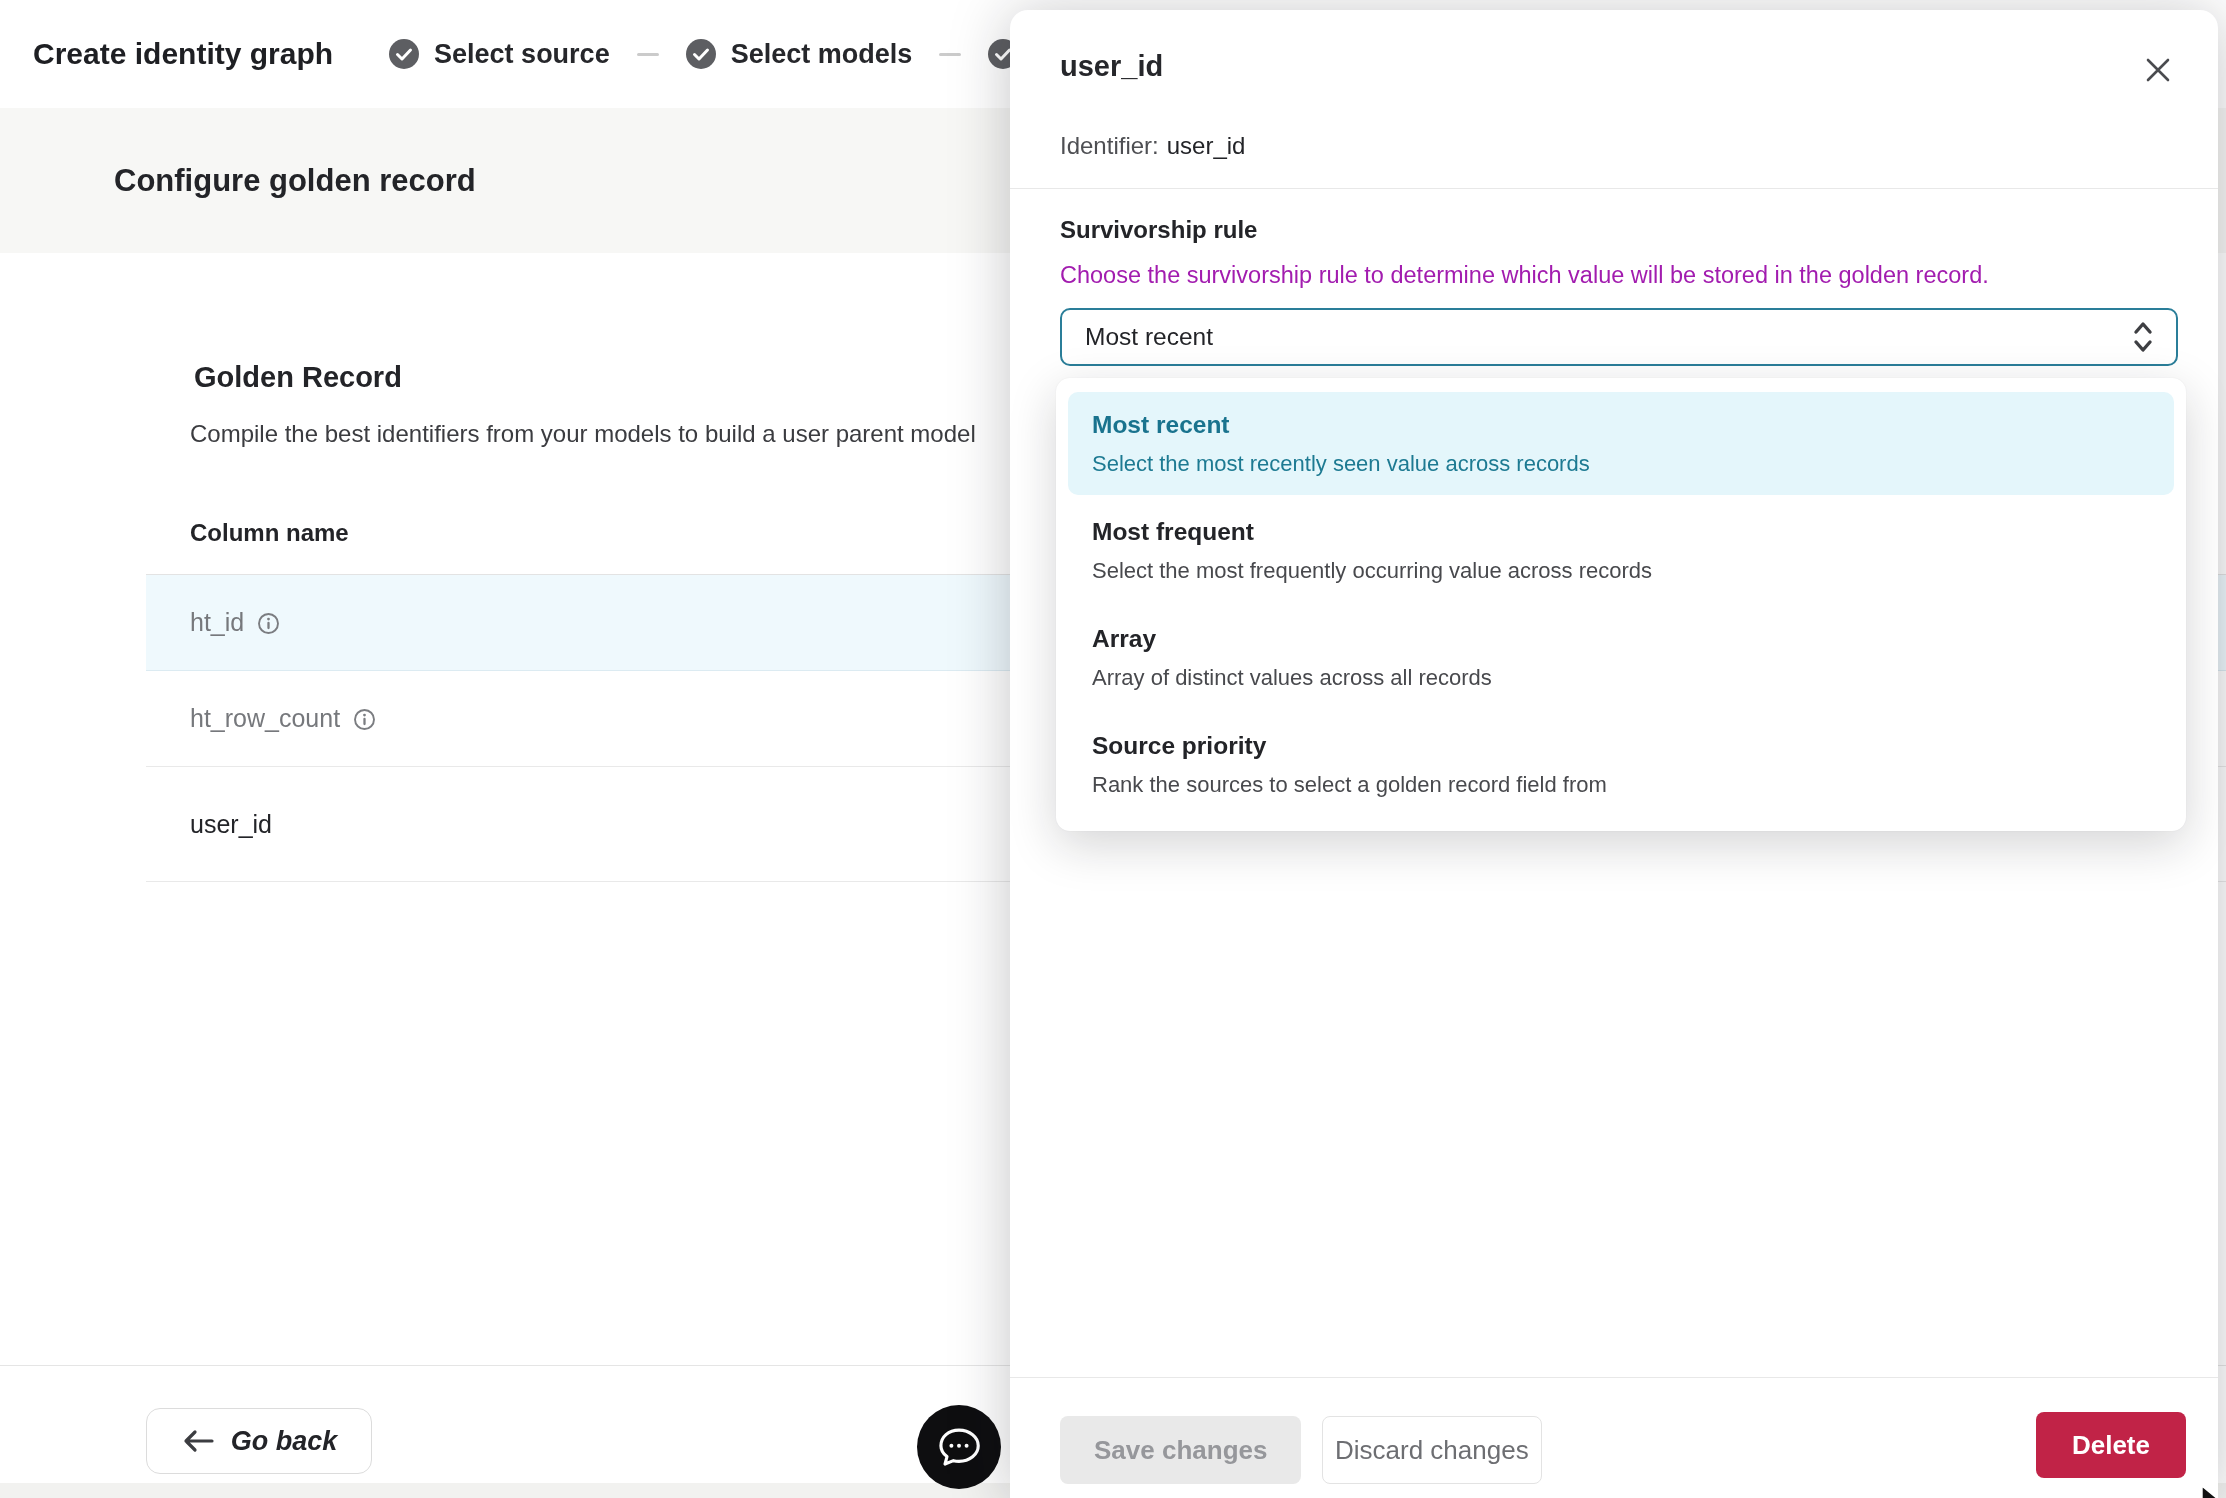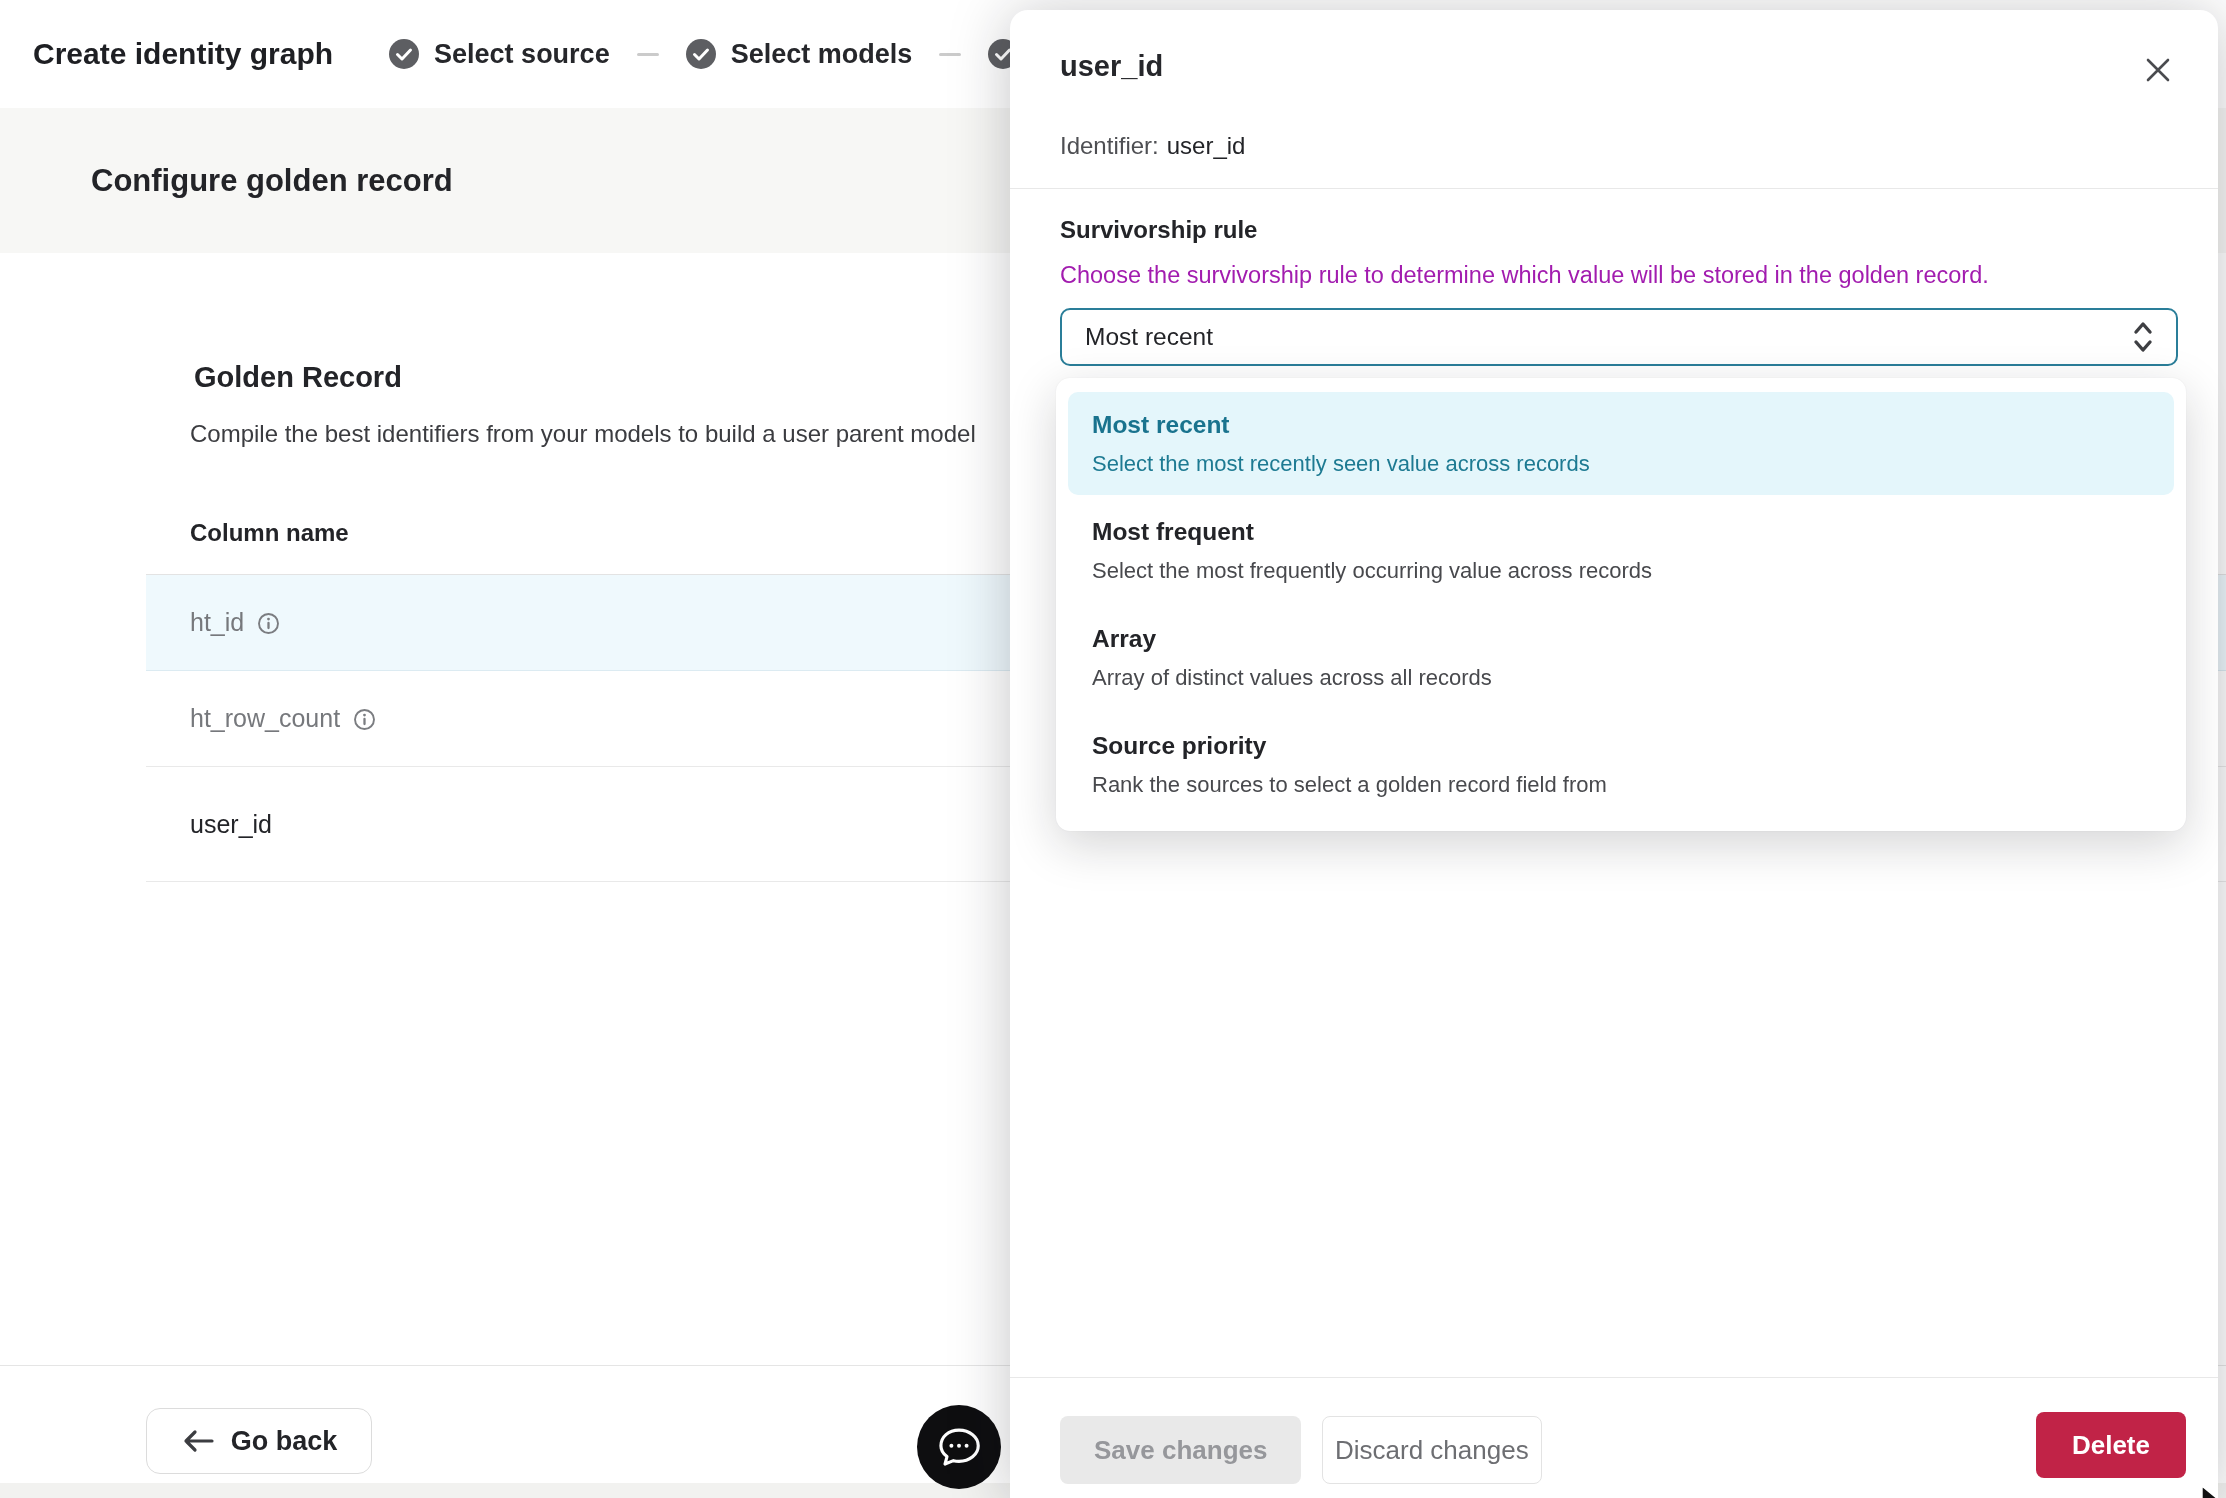--- a/index.html
+++ b/index.html
@@ -11,40 +11,40 @@
           display:flex;align-items:center;}
   .wizard-title{margin-left:33px;font-size:30px;font-weight:700;color:#1e1f23;white-space:nowrap;}
   .stepper{display:flex;align-items:center;margin-left:56px;}
   .step{display:flex;align-items:center;gap:15px;cursor:pointer;white-space:nowrap;}
   .step-check{width:30px;height:30px;flex:0 0 auto;display:block;}
   .step-label{font-size:27px;font-weight:700;color:#26272b;}
   .step-dash{width:22px;height:3px;background:#cbcbcb;border-radius:2px;margin:0 27px;flex:0 0 auto;}
 
   .band{position:absolute;left:0;top:108px;width:100%;height:145px;background:#f7f7f5;
         display:flex;align-items:center;}
-  .band-title{margin-left:91px;font-size:31px;font-weight:700;color:#232428;}
+  .band-title{margin-left:114px;font-size:31px;font-weight:700;color:#232428;}
 
   .gr-title{position:absolute;left:190px;top:357px;font-size:29px;font-weight:700;color:#232428;}
   .gr-desc{position:absolute;left:190px;top:420px;font-size:24px;color:#3b3c40;white-space:nowrap;}
 
   .table{position:absolute;left:146px;top:505px;right:0;}
   .thead{box-sizing:border-box;height:70px;padding:14px 0 0 44px;font-size:24px;font-weight:700;
          color:#232428;border-bottom:1px solid #e3e3e3;}
   .trow{box-sizing:border-box;height:96px;display:flex;align-items:center;gap:13px;
         padding-left:44px;border-bottom:1px solid #e9e9e9;font-size:25px;color:#76787c;cursor:pointer;}
   .trow-highlight{background:var(--row-bg);border-bottom-color:#dcebf2;}
   .trow-user{height:115px;color:#232428;}
   .info-ic{width:23px;height:23px;display:block;margin-top:2px;}
 
   .main-footer{position:absolute;left:0;right:0;top:1365px;bottom:0;background:#fff;
                border-top:1px solid #e5e5e5;}
   .goback{position:absolute;left:146px;top:42px;width:226px;height:66px;box-sizing:border-box;
           background:#fff;border:1.5px solid #dcdcdc;border-radius:14px;display:flex;
           align-items:center;justify-content:center;gap:16px;font-family:inherit;
-          font-size:27px;font-weight:700;color:#232428;cursor:pointer;}
+          font-size:27px;font-weight:700;color:#232428;cursor:pointer;font-style:italic;}
   .chat-fab{position:absolute;left:917px;top:1405px;width:84px;height:84px;border-radius:50%;
             background:#0e0e10;display:flex;align-items:center;justify-content:center;cursor:pointer;z-index:3;}
   .bottom-strip{position:absolute;left:0;right:0;bottom:0;height:15px;background:#f2f2f0;z-index:2;}
 
   
   .panel{position:absolute;left:1010px;top:10px;width:1208px;height:1488px;background:#fff;
          border-radius:18px 18px 0 0;box-shadow:0 4px 60px rgba(25,25,30,.25);z-index:10;}
   .panel-title{position:absolute;left:50px;top:40px;font-size:29px;font-weight:700;color:#26272b;}
   .panel-close{position:absolute;right:36px;top:36px;width:48px;height:48px;border:none;background:none;
                display:flex;align-items:center;justify-content:center;cursor:pointer;padding:0;}

